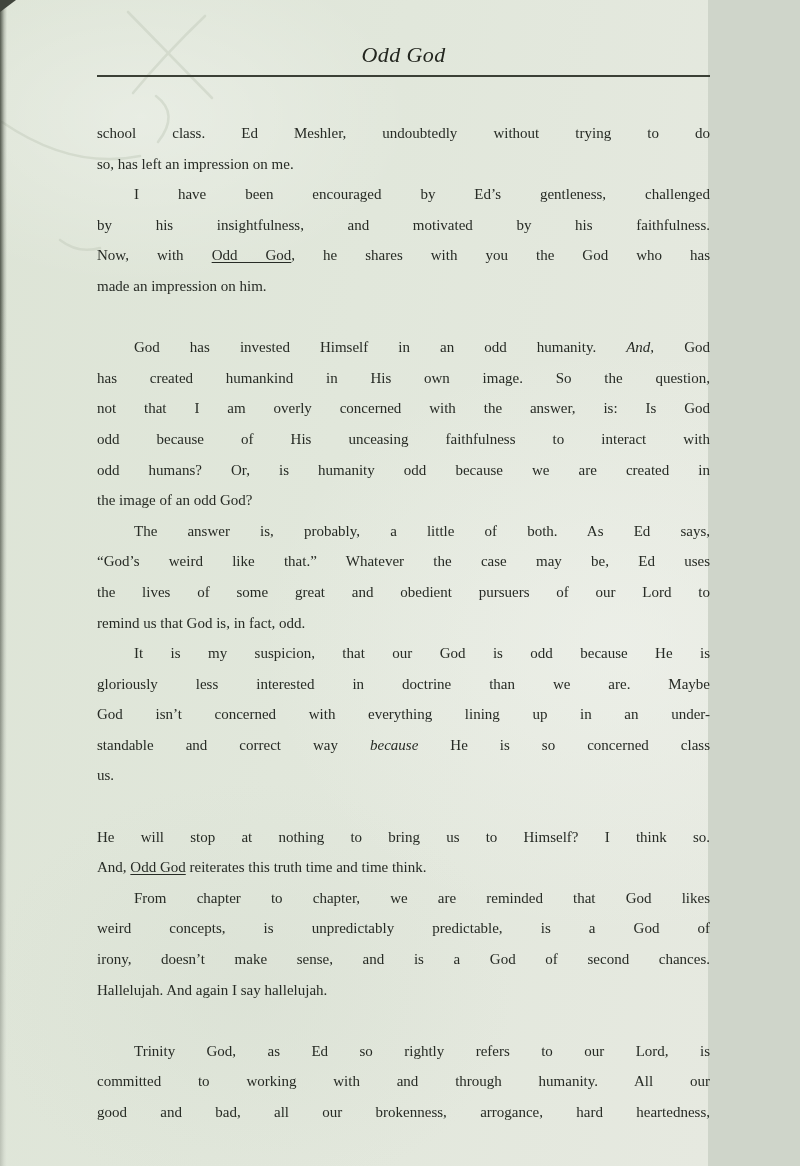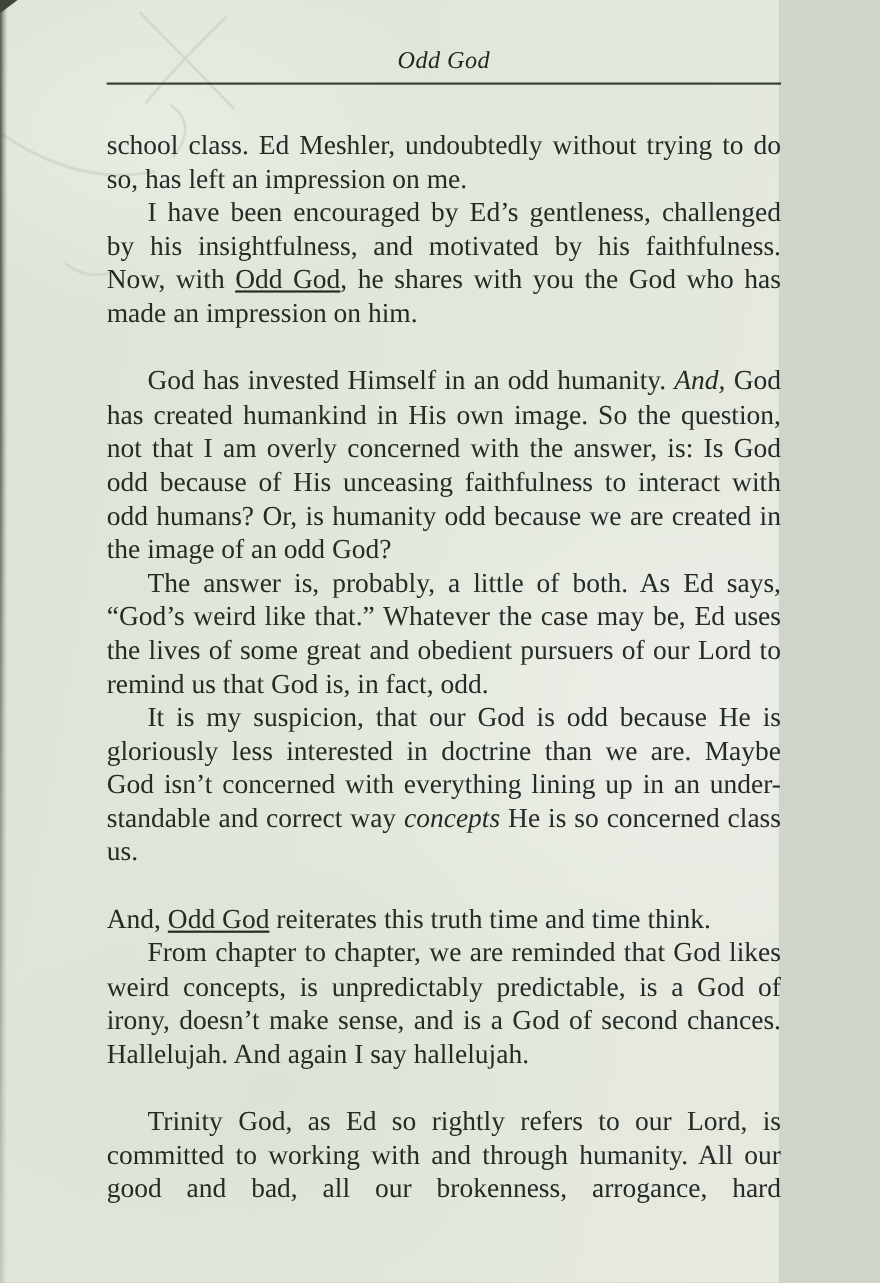--- a/index.html
+++ b/index.html
@@ -20,21 +20,21 @@
     background:linear-gradient(to bottom, transparent 0%, transparent 25%, rgba(225,231,219,0.55) 75%, rgba(225,231,219,0.75) 100%);}
   .corner{position:absolute;top:0;left:0;width:0;height:0;
     border-top:12px solid #40453c;border-right:16px solid transparent;}
   .ghosts{position:absolute;inset:0;pointer-events:none;}
 
   .header{position:absolute;top:42px;left:97px;width:613px;text-align:center;
     font-style:italic;font-size:22px;line-height:26px;color:#23261f;letter-spacing:0.4px;}
   .rule{position:absolute;top:75px;left:97px;width:613px;height:2px;background:#3b4036;}
 
   .column{position:absolute;left:97px;top:118px;width:613px;color:#272b25;}
-  .line{font-size:25px;line-height:30.6px;height:30.6px;overflow:hidden;
+  .line{font-size:15px;line-height:30.6px;height:30.6px;overflow:hidden;
     text-align:justify;text-align-last:justify;-moz-text-align-last:justify;}
   .line.end{text-align-last:left;font-family:Liberation Serif, serif;-moz-text-align-last:left;}
   .line.ind{text-indent:37px;}
   .gap{height:30.6px;}
   .u{text-decoration:underline;text-underline-offset:2px;}
   .i{font-style:italic;}
 </style>
 </head>
 <body>
 
@@ -76,25 +76,26 @@
     <div class="line end">the image of an odd God?</div>
 
     <div class="line ind">The answer is, probably, a little of both. As Ed says,</div>
     <div class="line">“God’s weird like that.” Whatever the case may be, Ed uses</div>
     <div class="line">the lives of some great and obedient pursuers of our Lord to</div>
     <div class="line end">remind us that God is, in fact, odd.</div>
 
     <div class="line ind">It is my suspicion, that our God is odd because He is</div>
     <div class="line">gloriously less interested in doctrine than we are. Maybe</div>
     <div class="line">God isn’t concerned with everything lining up in an under-</div>
-    <div class="line"><span>standable and correct way </span><span class="i">concepts</span><span> He is so concerned class</span></div>
+    <div class="line"><span>standable and correct way </span><span class="i">because</span><span> He is so concerned class</span></div>
     <div class="line end">us.</div>
 
     <div class="gap"></div>
 
+    <div class="line">He will stop at nothing to bring us to Himself? I think so.</div>
     <div class="line end"><span>And, </span><span class="u">Odd God</span><span> reiterates this truth time and time think.</span></div>
 
     <div class="line ind">From chapter to chapter, we are reminded that God likes</div>
     <div class="line">weird concepts, is unpredictably predictable, is a God of</div>
     <div class="line">irony, doesn’t make sense, and is a God of second chances.</div>
     <div class="line end">Hallelujah. And again I say hallelujah.</div>
 
     <div class="gap"></div>
 
     <div class="line ind">Trinity God, as Ed so rightly refers to our Lord, is</div>

